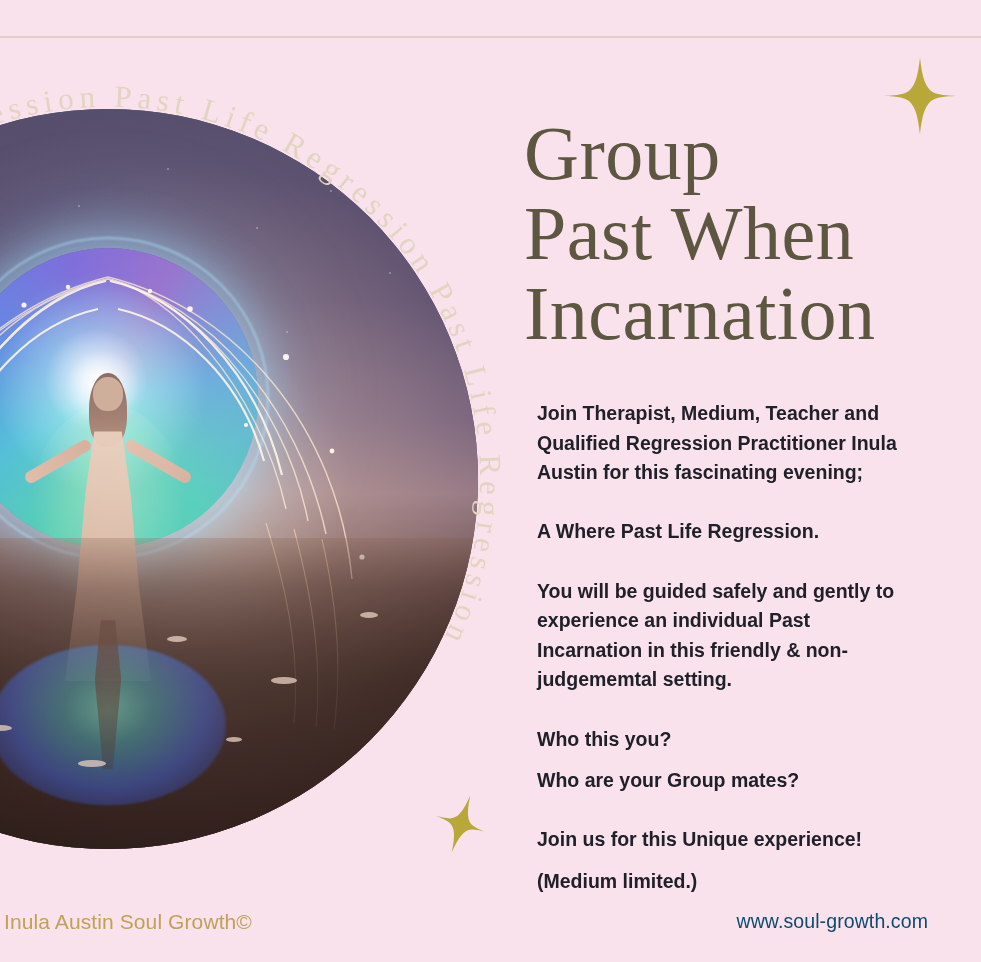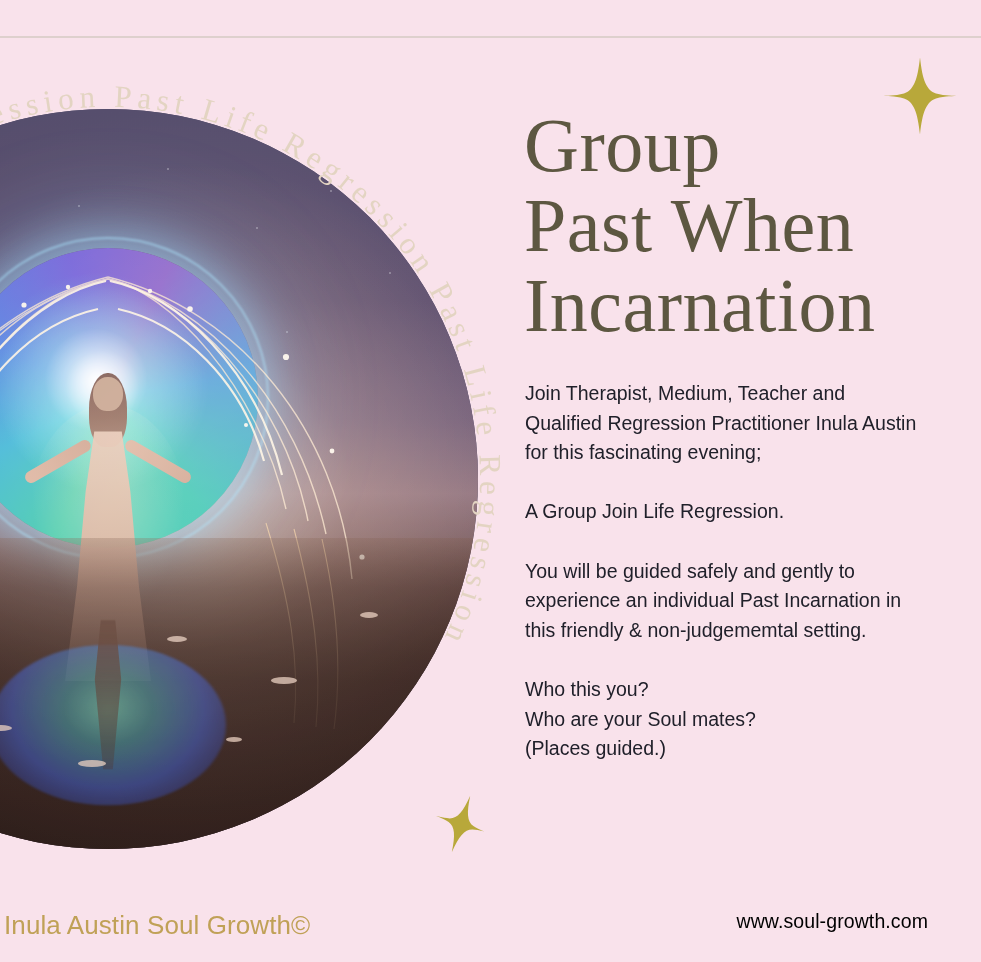--- a/index.html
+++ b/index.html
@@ -169,57 +169,57 @@
   .circle-text text{
     fill:#e3d4c2;
     font-family:"Liberation Serif", serif;
     font-size:31px;
     letter-spacing:5.5px;
   }
 
   
   .right{
     position:absolute;
-    left:524px;top:0;width:457px;height:805px;
+    left:524px;top:8px;width:457px;height:805px;
   }
   .title{
     position:absolute;left:0;top:105px;width:440px;
     font-family:"Liberation Serif", serif;
     font-size:76px;
     line-height:80px;
     color:#5d5741;
     letter-spacing:.5px;
     font-weight:400;
   }
   .title span{display:block;}
 
   .body-copy{
     position:absolute;left:1px;top:379px;width:400px;
     font-family:"Liberation Sans", sans-serif;
     font-size:19.5px;
     line-height:29.6px;
     color:#20202a;
   }
-  .body-copy p{margin:0;}
+  .body-copy p{margin:12px;font-weight:bold;}
   .body-copy p.gap{margin-top:29.6px;}
 
   
   .sparkle{position:absolute;pointer-events:none;}
   .sparkle svg{display:block;}
 
   
   .footer-left{
     position:absolute;left:4px;top:910px;
     font-family:"Liberation Sans", sans-serif;
-    font-size:26px;color:#c0a157;letter-spacing:.1px;
+    font-size:21px;color:#c0a157;letter-spacing:.1px;
   }
   .footer-right{
     position:absolute;right:53px;top:910px;
     font-family:"Liberation Sans", sans-serif;
-    font-size:19.5px;color:#000000;letter-spacing:.1px;
+    font-size:19.5px;color:#0c4a6e;letter-spacing:.1px;
   }
 </style>
 </head>
 <body>
 
 <div class="poster">
 
   <div class="top-rule"></div>
 
   <div class="circle-wrap">
@@ -341,25 +341,26 @@
   <div class="right">
 
     <div class="title">
       <span>Group</span>
       <span>Past When</span>
       <span>Incarnation</span>
     </div>
 
     <div class="body-copy">
       <p>Join Therapist, Medium, Teacher and Qualified Regression Practitioner Inula Austin for this fascinating evening;</p>
-      <p class="gap">A Group Join Life Regression.</p>
+      <p class="gap">A Where Past Life Regression.</p>
       <p class="gap">You will be guided safely and gently to experience an individual Past Incarnation in this friendly &amp; non-judgememtal setting.</p>
       <p class="gap">Who this you?</p>
-      <p>Who are your Soul mates?</p>
-      <p>(Places guided.)</p>
+      <p>Who are your Group mates?</p>
+      <p class="gap">Join us for this Unique experience!</p>
+      <p>(Medium limited.)</p>
     </div>
 
   </div>
 
   <div class="footer-left">Inula Austin Soul Growth©</div>
   <div class="footer-right">www.soul-growth.com</div>
 
 </div>
 
 </body></html>

